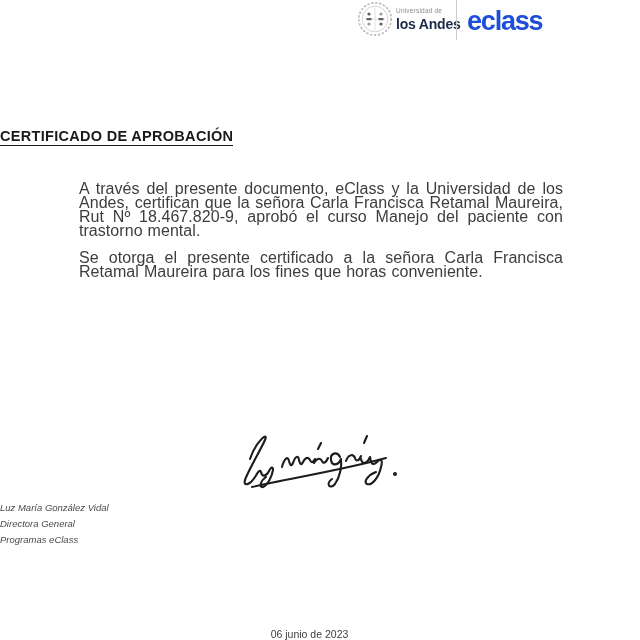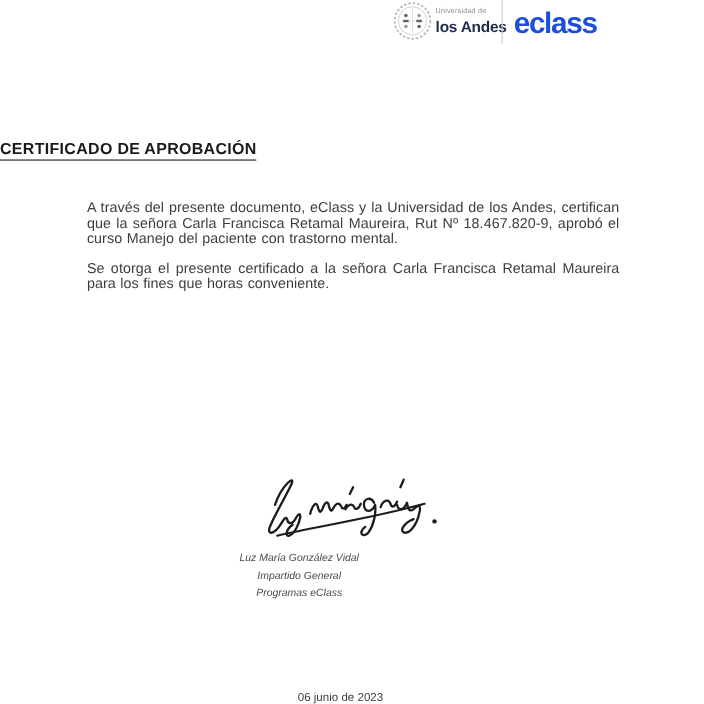--- a/index.html
+++ b/index.html
@@ -73,40 +73,40 @@
     padding-bottom: 1px;
   }
 
   
   .body-block {
     position: absolute;
     left: 79px; top: 182px;
     width: 484px;
   }
   .body-block p {
-    font-size: 13px;
+    font-size: 16px;
     line-height: 14px;
     text-align: justify;
     letter-spacing: 0.05px;
     word-spacing: 0.5px;
     color: #3d3d3d;
     margin-bottom: 13px;
   }
 
   
   .signature-svg {
     position: absolute;
     left: 232px; top: 421px;
     width: 180px; height: 80px;
   }
   .signer-block {
     position: absolute;
     left: 0; top: 500px;
     width: 544px;
-    text-align: center;
+    text-align: left;
     font-style: italic;
     font-size: 9.5px;
     line-height: 16px;
     color: #4a4a4a;
   }
 
   
   .footer-date {
     position: absolute;
     left: 0; top: 628px;
@@ -165,19 +165,19 @@
       <path d="M132 22 L135 15"></path>
       <path d="M129 38 C130 44 135 43 138 36 C139 43 141 45 145 41 C149 37 151 39 149 46 C147 56 140 65 135 63 C131 61 136 54 144 51"></path>
 
       <path d="M20 66 C55 58 115 48 154 37" stroke-width="1.9"></path>
     </g>
     <circle cx="163" cy="53" r="2" fill="#1c1c1c"></circle>
   </svg>
 
   <div class="signer-block">
     <div>Luz María González Vidal</div>
-    <div>Impartido General</div>
+    <div>Directora General</div>
     <div>Programas eClass</div>
   </div>
 
   <div class="footer-date">06 junio de 2023</div>
 
 </div>
 
 </body></html>

